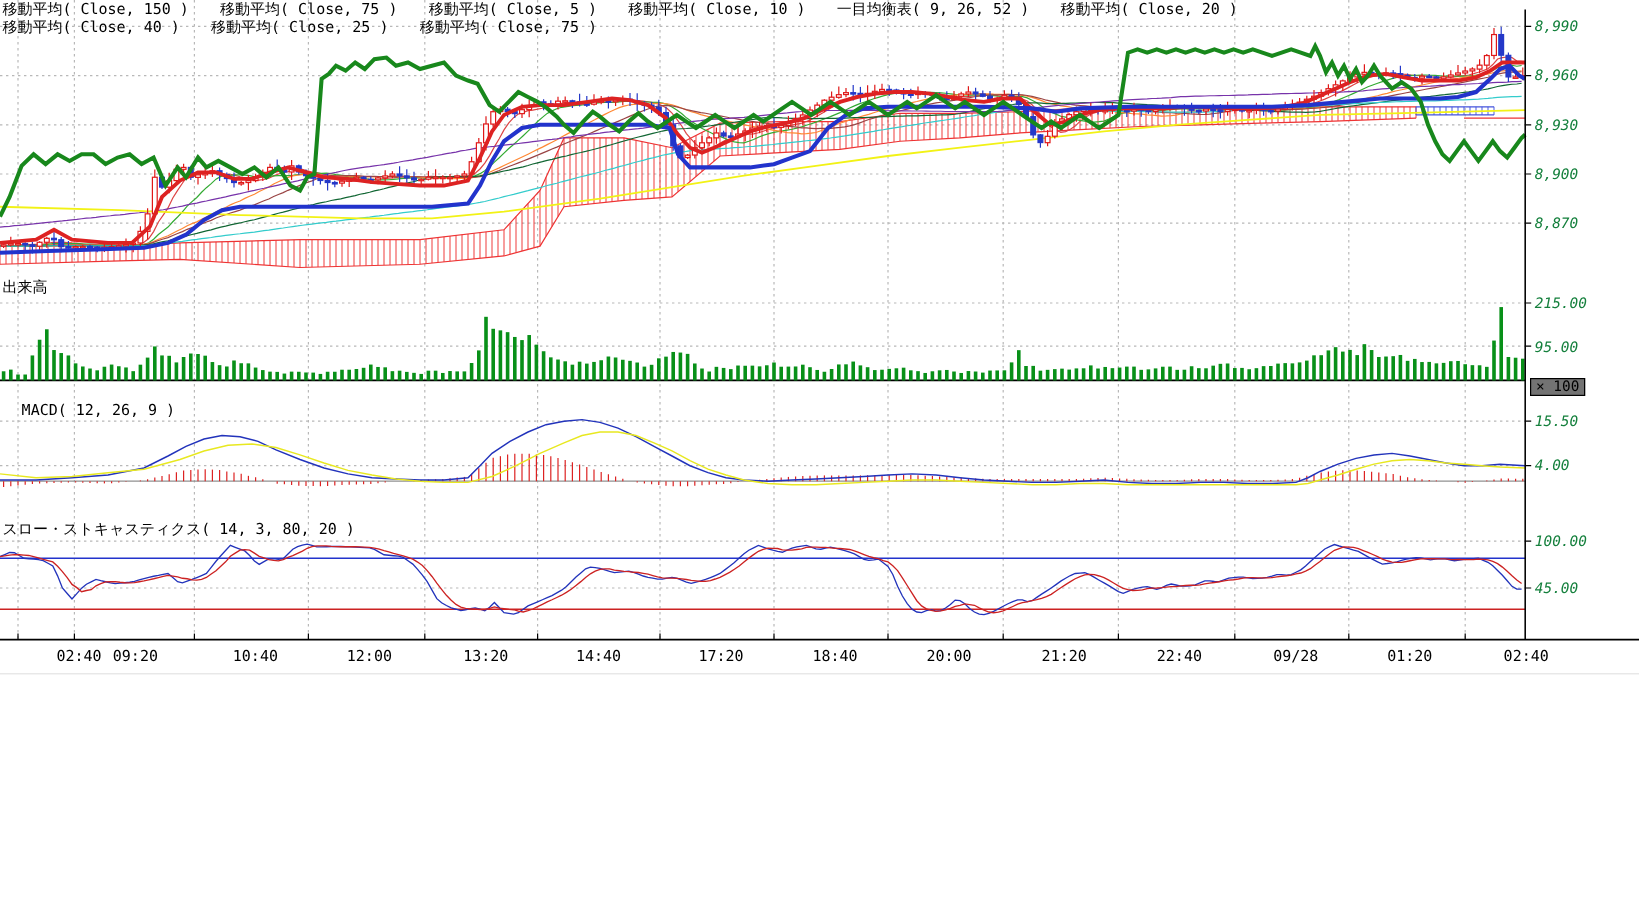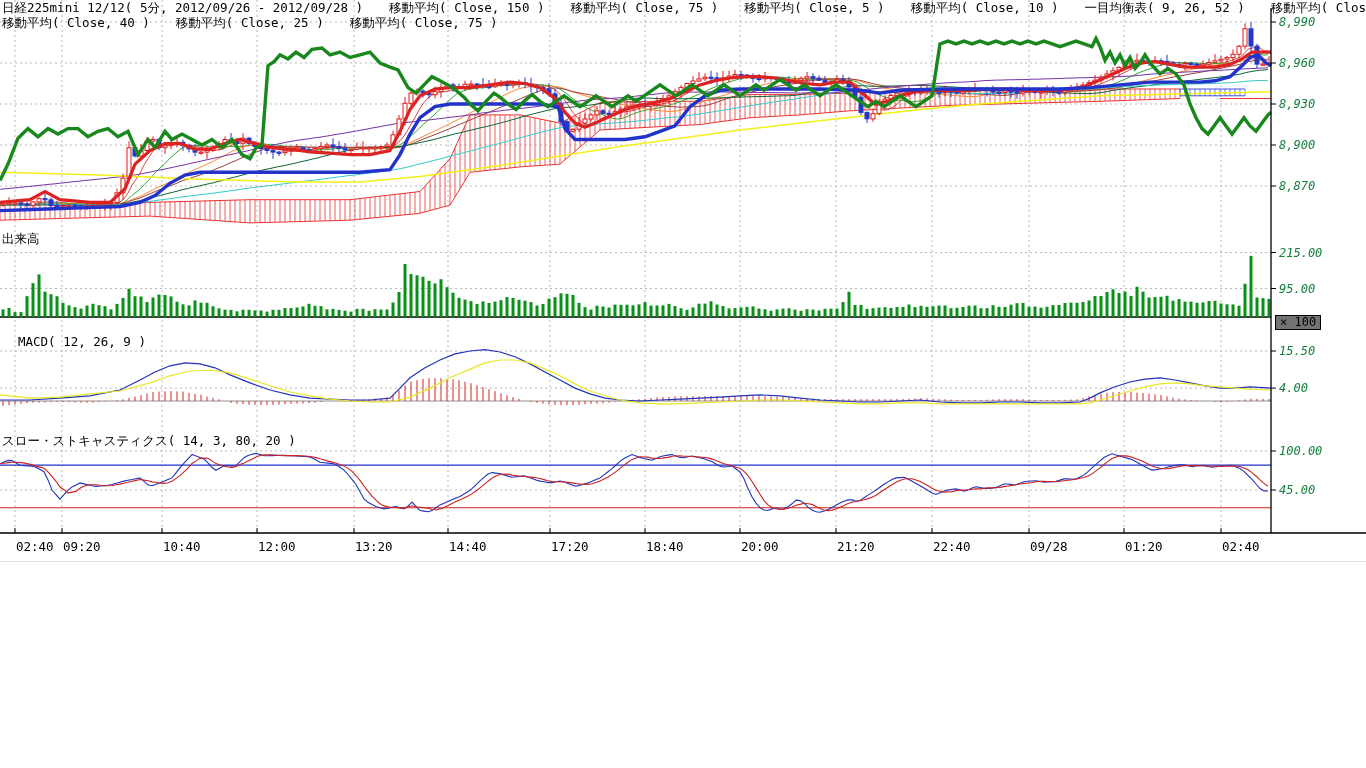--- a/index.html
+++ b/index.html
@@ -6,21 +6,21 @@
   body{width:1366px;height:768px;position:relative;overflow:hidden;
        font-family:"DejaVu Sans Mono","DejaVu Sans",monospace;color:#000;}
   #app{position:absolute;inset:0;background:#fff;}
   #chart{position:absolute;left:0;top:0;}
   .hdr{position:absolute;left:2px;display:flex;gap:26px;white-space:nowrap;
        font-size:12.5px;line-height:14px;color:#000;}
   #hdr1{top:1px;}
   #hdr2{top:16px;}
   .plabel{position:absolute;font-size:12.5px;white-space:nowrap;color:#000;}
   .ylab{position:absolute;font-size:12px;white-space:nowrap;color:#15803d;font-style:italic;}
-  .xlab{position:absolute;font-size:12.5px;white-space:nowrap;color:#000;}
+  .xlab{position:absolute;font-size:12.5px;white-space:nowrap;color:#000;margin-left:31px;}
   #mult{position:absolute;left:1275px;top:315px;border:1px solid #000;background:#737373;
         font-size:12px;line-height:13px;padding:0 4px;white-space:nowrap;}
   #baserule{position:absolute;left:0;top:561px;width:1366px;height:1px;background:#e3e3e3;}
 </style>
 </head>
 <body>
 
 <div id="app">
   <svg id="chart" width="1366" height="768">
       <line x1="15" y1="0" x2="15" y2="533" stroke="#b8b8b8" stroke-width="1" stroke-dasharray="2,3"></line>
@@ -1184,21 +1184,20 @@
       <line x1="1269" y1="56.22201666666551" x2="1269" y2="66.90456666666662" stroke="#e01818" stroke-width="1"></line>
       <rect x="1267" y="63.0" width="4" height="1.2" fill="#ffffff" stroke="#e01818" stroke-width="1"></rect>
       <polyline fill="none" stroke="#dd2222" stroke-width="3.2" points="0.0,202.4 30.0,199.7 45.0,191.5 60.0,199.7 90.0,202.4 110.0,202.4 125.0,188.7 135.0,164.1 150.0,150.5 165.0,143.6 180.0,143.6 195.0,149.1 210.0,149.1 225.0,143.6 240.0,139.5 255.0,143.6 270.0,147.7 290.0,149.1 310.0,151.8 330.0,153.2 350.0,154.6 370.0,154.6 390.0,150.5 400.0,131.3 410.0,109.5 420.0,95.8 435.0,89.0 450.0,87.6 470.0,87.6 490.0,84.9 510.0,82.1 525.0,83.5 540.0,87.6 555.0,98.5 565.0,112.2 575.0,123.1 585.0,127.2 595.0,123.1 610.0,116.3 625.0,109.5 640.0,105.4 655.0,102.6 670.0,98.5 685.0,91.7 700.0,84.9 715.0,80.8 730.0,78.0 745.0,76.7 760.0,76.7 775.0,78.0 790.0,80.8 805.0,83.5 820.0,84.9 835.0,82.1 850.0,82.1 862.0,93.1 875.0,104.0 888.0,101.3 900.0,95.8 915.0,91.7 930.0,90.3 950.0,90.3 970.0,90.3 990.0,89.0 1010.0,89.0 1030.0,90.3 1050.0,90.3 1070.0,89.0 1085.0,86.2 1095.0,82.1 1110.0,75.3 1125.0,68.5 1140.0,63.0 1155.0,61.6 1170.0,64.4 1185.0,67.1 1200.0,67.1 1215.0,67.1 1230.0,64.4 1242.0,58.9 1252.0,52.1 1262.0,52.1 1271.0,52.1"></polyline>
       <polyline fill="none" stroke="#2233cc" stroke-width="3.4" points="0.0,210.6 40.0,209.2 80.0,207.9 120.0,206.5 140.0,202.4 155.0,195.6 170.0,183.3 185.0,175.1 200.0,172.3 240.0,172.3 280.0,172.3 320.0,172.3 360.0,172.3 390.0,169.6 400.0,154.6 410.0,134.1 420.0,117.7 435.0,106.7 450.0,104.0 480.0,104.0 510.0,104.0 540.0,104.0 558.0,106.7 565.0,128.6 575.0,139.5 600.0,139.5 625.0,139.5 645.0,136.8 660.0,131.3 675.0,125.9 690.0,106.7 705.0,95.8 720.0,90.3 740.0,89.0 780.0,89.0 820.0,89.0 860.0,90.3 880.0,93.1 900.0,90.3 940.0,89.0 1000.0,89.0 1060.0,89.0 1090.0,87.6 1120.0,84.9 1150.0,82.1 1180.0,82.1 1200.0,82.1 1215.0,80.8 1230.0,76.7 1242.0,65.7 1250.0,57.5 1258.0,54.8 1266.0,63.0 1271.0,65.7"></polyline>
       <polyline fill="none" stroke="#18881c" stroke-width="3.4" points="0.0,180.5 8.0,164.1 18.0,138.2 28.0,128.6 38.0,136.8 48.0,128.6 58.0,134.1 68.0,128.6 78.0,128.6 88.0,136.8 98.0,131.3 108.0,128.6 118.0,136.8 128.0,131.3 138.0,154.6 148.0,139.5 155.0,147.7 165.0,131.3 172.0,139.5 182.0,134.1 192.0,139.5 202.0,145.0 212.0,139.5 222.0,147.7 232.0,139.5 242.0,154.6 250.0,158.7 256.0,147.7 262.0,145.0 268.0,65.7 274.0,61.6 280.0,54.8 288.0,58.9 296.0,52.1 304.0,57.5 312.0,49.3 322.0,48.0 330.0,54.8 340.0,52.1 350.0,57.5 360.0,54.8 370.0,52.1 380.0,63.0 390.0,67.1 398.0,69.8 408.0,87.6 416.0,93.1 424.0,84.9 432.0,76.7 440.0,80.8 448.0,84.9 456.0,90.3 464.0,97.2 470.0,104.0 478.0,110.8 486.0,101.3 494.0,93.1 500.0,97.2 508.0,104.0 516.0,109.5 524.0,101.3 532.0,94.4 540.0,101.3 548.0,106.7 556.0,101.3 564.0,95.8 572.0,101.3 580.0,106.7 588.0,101.3 596.0,95.8 604.0,101.3 612.0,106.7 620.0,101.3 628.0,95.8 636.0,101.3 644.0,95.8 652.0,90.3 660.0,84.9 668.0,90.3 676.0,95.8 684.0,90.3 692.0,84.9 700.0,90.3 708.0,95.8 716.0,90.3 724.0,84.9 732.0,90.3 740.0,95.8 748.0,90.3 756.0,84.9 764.0,90.3 772.0,84.9 780.0,79.4 788.0,84.9 796.0,90.3 804.0,84.9 812.0,90.3 820.0,95.8 828.0,90.3 836.0,84.9 844.0,90.3 852.0,95.8 860.0,101.3 868.0,106.7 876.0,101.3 884.0,106.7 892.0,101.3 900.0,95.8 908.0,101.3 916.0,106.7 924.0,101.3 932.0,95.8 940.0,43.9 948.0,41.1 956.0,43.9 964.0,41.1 972.0,43.9 980.0,41.1 988.0,43.9 996.0,41.1 1004.0,43.9 1012.0,41.1 1020.0,43.9 1028.0,41.1 1036.0,43.9 1044.0,41.1 1052.0,43.9 1060.0,46.6 1068.0,43.9 1076.0,41.1 1084.0,43.9 1092.0,46.6 1096.0,38.4 1100.0,46.6 1105.0,60.3 1110.0,52.1 1115.0,63.0 1120.0,54.8 1125.0,65.7 1130.0,57.5 1135.0,68.5 1140.0,63.0 1145.0,54.8 1150.0,63.0 1155.0,68.5 1160.0,73.9 1168.0,68.5 1176.0,73.9 1184.0,84.9 1190.0,104.0 1196.0,117.7 1202.0,128.6 1208.0,134.1 1214.0,125.9 1220.0,117.7 1226.0,125.9 1232.0,134.1 1238.0,125.9 1244.0,117.7 1250.0,125.9 1256.0,131.3 1262.0,123.1 1268.0,114.9 1271.0,112.2"></polyline>
       <line x1="1271" y1="8" x2="1271" y2="533" stroke="#000000" stroke-width="1.3"></line>
       <line x1="0" y1="533" x2="1366" y2="533" stroke="#000000" stroke-width="1.3"></line>
     </svg>
 
   <div id="hdr1" class="hdr">
-      <span>日経225mini 12/12( 5分, 2012/09/26 - 2012/09/28 )</span>
       <span>移動平均( Close, 150 )</span>
       <span>移動平均( Close, 75 )</span>
       <span>移動平均( Close, 5 )</span>
       <span>移動平均( Close, 10 )</span>
       <span>一目均衡表( 9, 26, 52 )</span>
       <span>移動平均( Close, 20 )</span>
     </div>
   <div id="hdr2" class="hdr">
       <span>移動平均( Close, 40 )</span>
       <span>移動平均( Close, 25 )</span>

